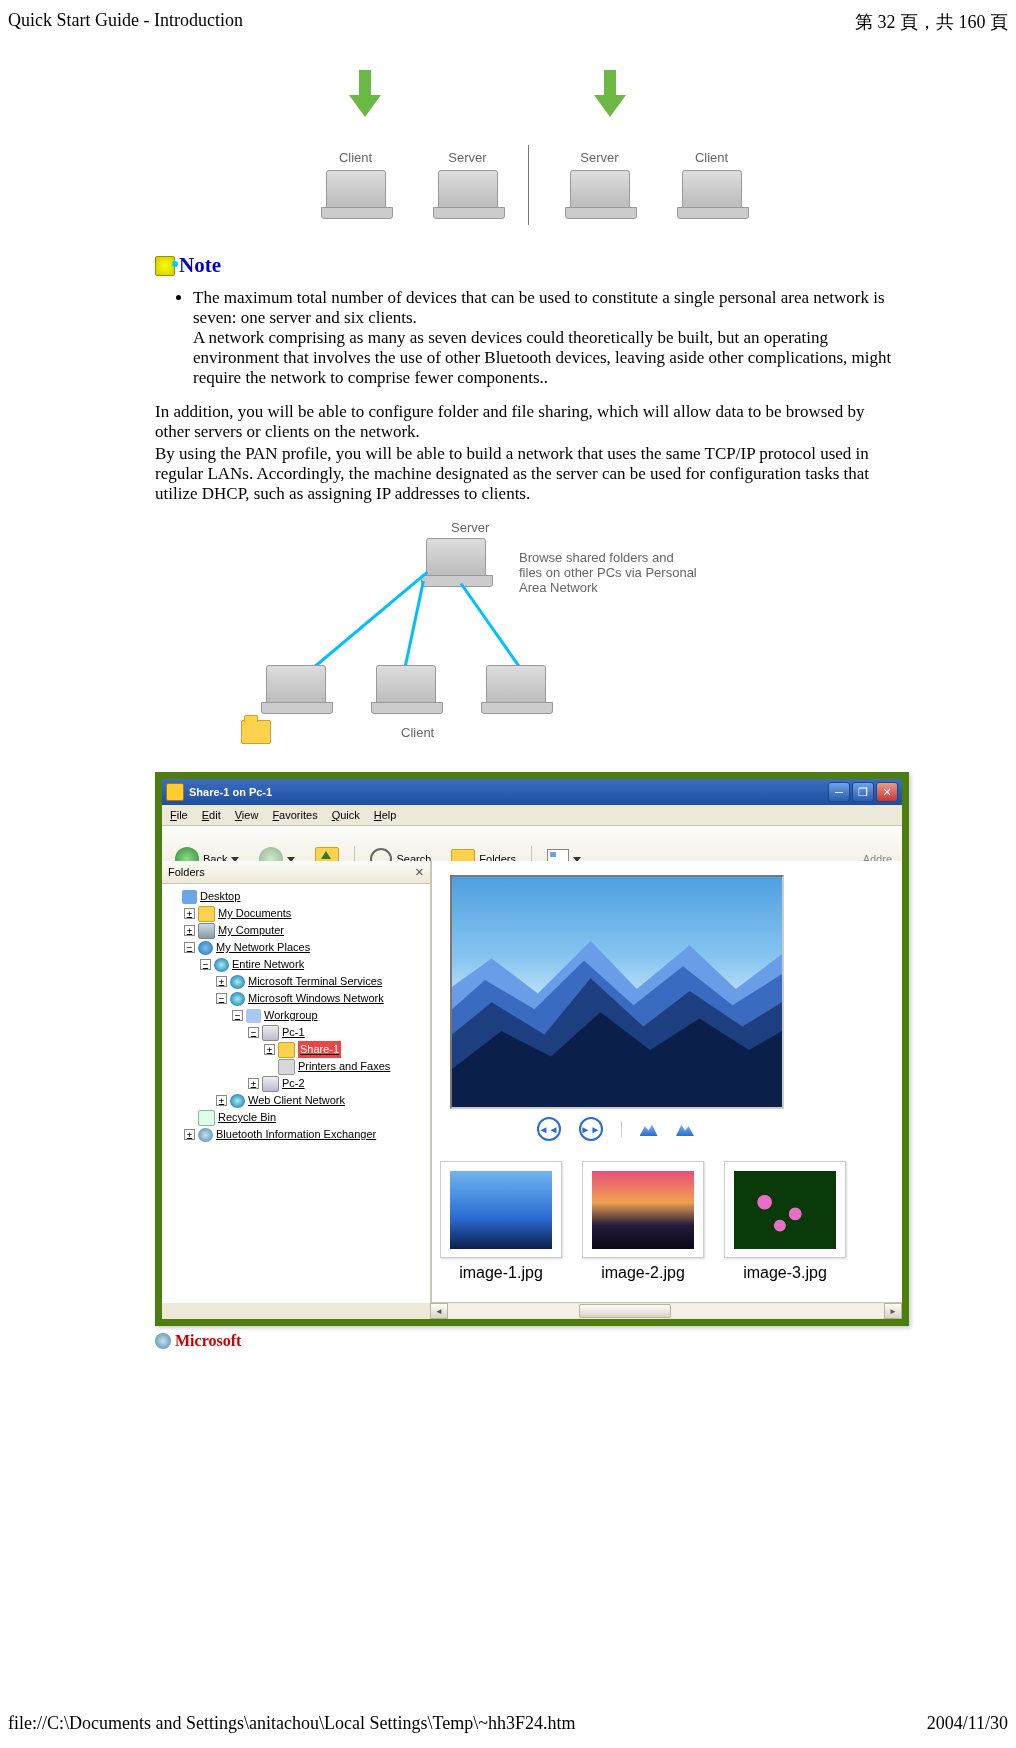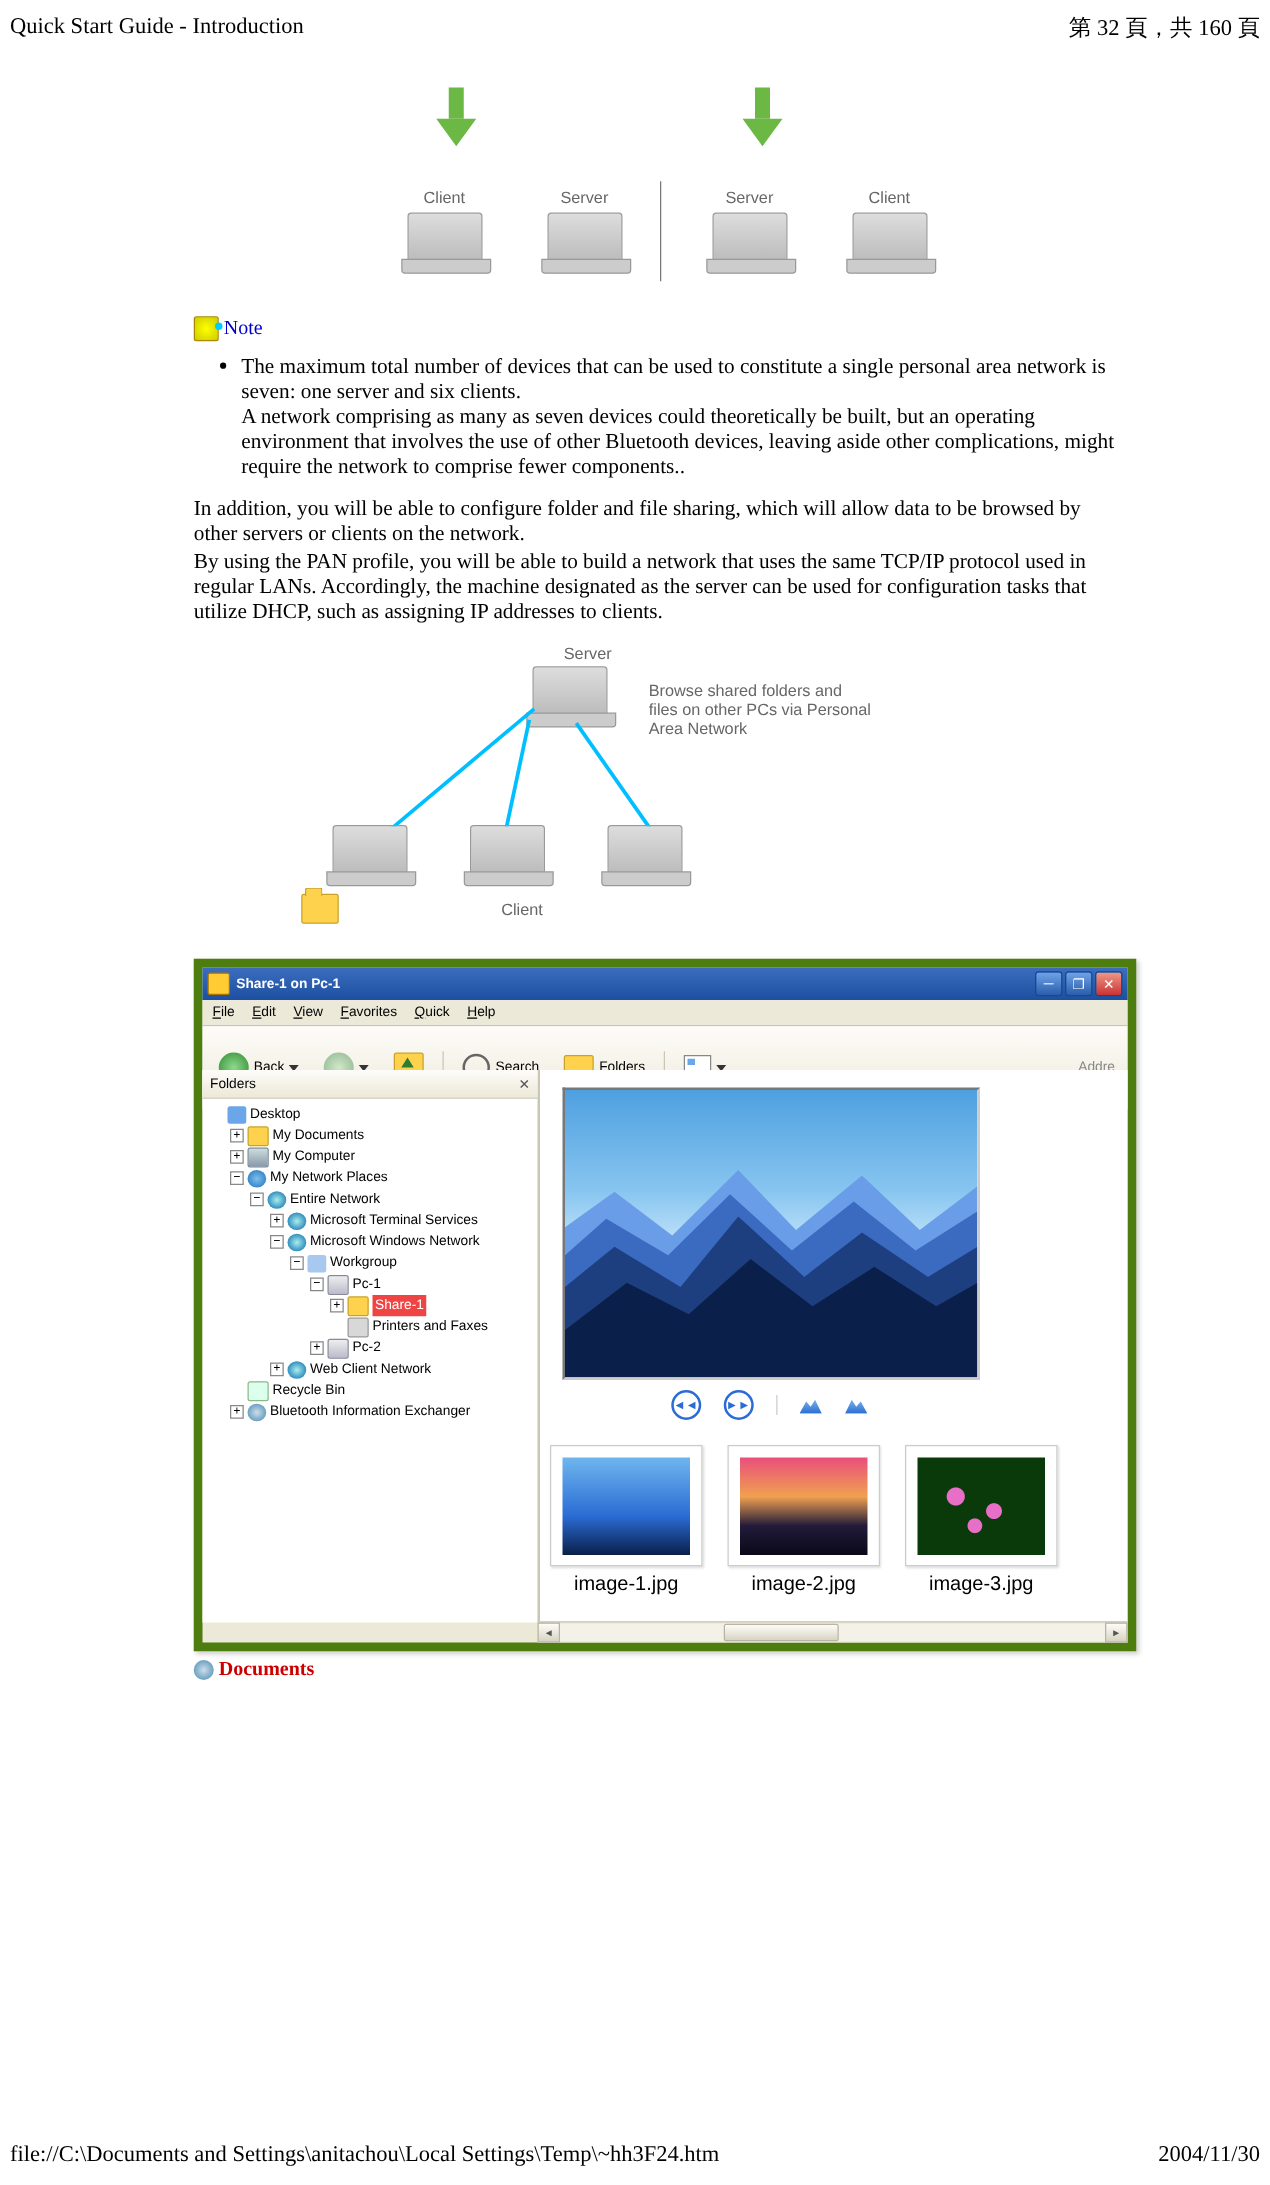--- a/index.html
+++ b/index.html
@@ -92,21 +92,21 @@
   
   .note-row { display:flex; align-items:center; margin-top:10px; margin-bottom:10px;}
   .note-icon {
     width: 18px; height: 18px; margin-right:4px;
     background: radial-gradient(#ff0,#cc0);
     border:1px solid #aa8800;
     border-radius:2px;
     position:relative;
   }
   .note-icon::after{content:""; position:absolute; right:-4px; top:4px; width:6px; height:6px; background:#0cf; border-radius:50%;}
-  .note-label { color:#0000cc; font-weight:normal; font-size:16px;}
+  .note-label { color:#0000cc; font-weight:bold; font-size:21px;}
   ul.bullet { margin: 4px 0 14px 38px; padding:0;}
   ul.bullet li { margin-bottom: 2px; }
   .para { margin: 0 0 2px 0; }
   .block { margin-bottom: 16px; }
   
   .diagram2-wrap { display:flex; align-items:flex-end;}
   .cjk-placeholder { font-size:16px; margin-right:6px; letter-spacing:4px; color:#000;}
   .diagram2 {
     width: 500px; height: 230px;
     position: relative;
@@ -340,21 +340,21 @@
         <span class="addr-label">Addre</span>
       </div>
 
       <div class="body-split">
         <div class="folders-panel">
           <div class="folders-hdr">
             <span>Folders</span>
             <span class="close-x">✕</span>
           </div>
           <div class="tree">
-            <ul style="padding-left:4px;">
+            <ul style="padding-left:4px;text-decoration:underline;">
               <li>
                   <span class="noexp"></span>
                   <span class="ico i-desktop"></span>
                   <span>Desktop</span>
                 </li>
               <li>
                   <ul>
                 <li>
                       <span class="exp">+</span>
                       <span class="ico i-docs"></span>
@@ -492,21 +492,21 @@
         <div class="sb-btn">◄</div>
         <div class="sb-track">
             <div class="sb-thumb"></div>
           </div>
         <div class="sb-btn">►</div>
       </div>
     </div>
 
     <div class="important-row">
       <div class="imp-icon"></div>
-      <span class="imp-label">Documents</span>
+      <span class="imp-label">Microsoft</span>
     </div>
 
   </div>
 
   <div class="footer">
     <div>file://C:\Documents and Settings\anitachou\Local Settings\Temp\~hh3F24.htm</div>
     <div>2004/11/30</div>
   </div>
 
 </div>

